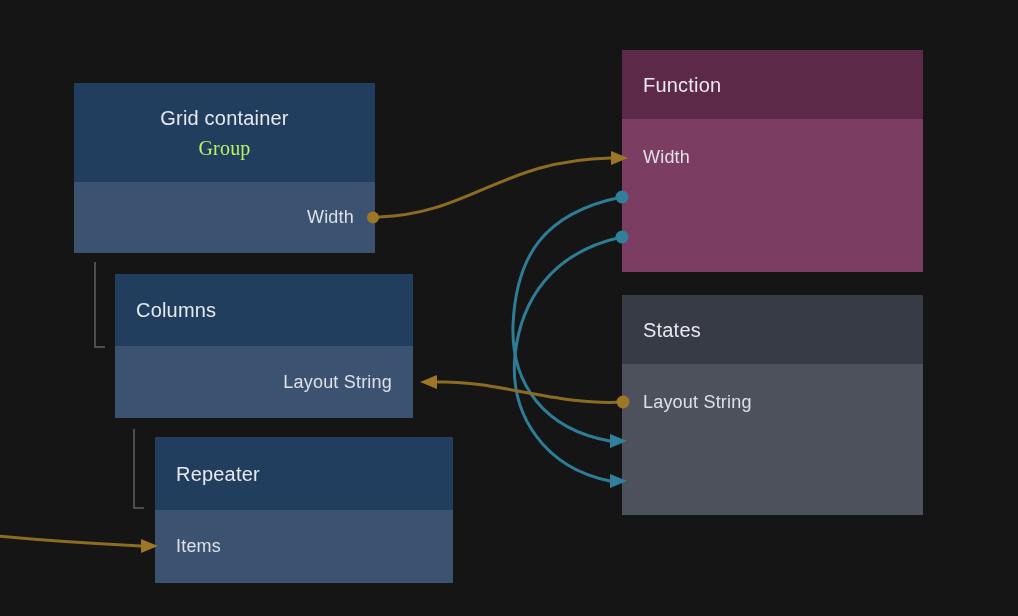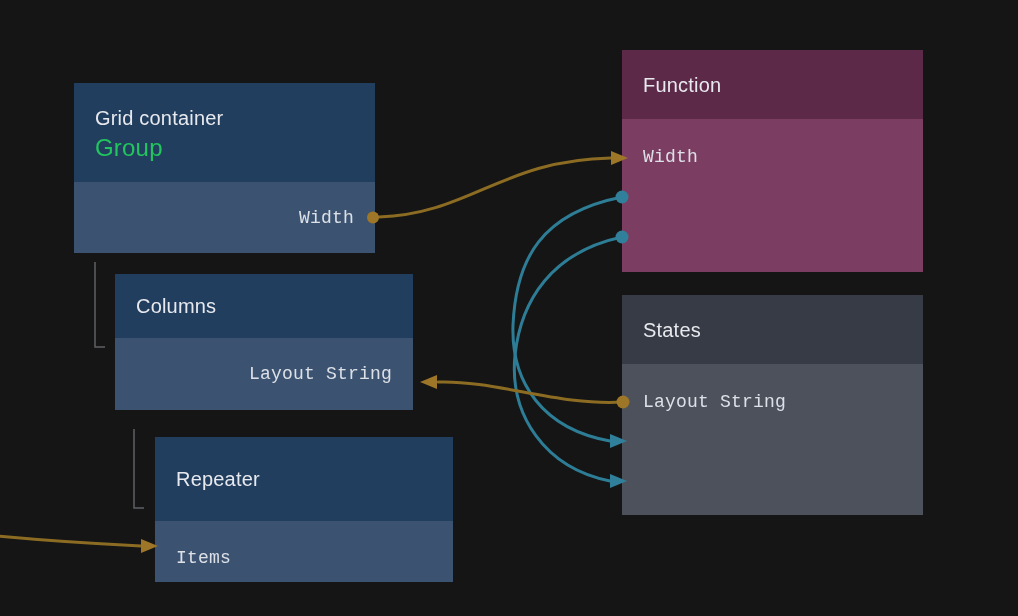--- a/index.html
+++ b/index.html
@@ -9,22 +9,22 @@
     font-family: "Liberation Sans", sans-serif;
   }
   .canvas { position: relative; width: 1018px; height: 616px; background: #151515; }
 
   .node { position: absolute; box-sizing: border-box; }
   .node .header {
     display: flex; flex-direction: column; justify-content: center;
     padding: 0 21px; box-sizing: border-box;
   }
   .node .title { font-size: 20px; line-height: 30px; color: #e8e9ee; letter-spacing: 0.2px; }
-  .node .subtitle { font-size: 24px; line-height: 30px; color: #22c55e; letter-spacing: 0.2px; }
-  .node .body { box-sizing: border-box; font-family: Liberation Mono, monospace; }
+  .node .subtitle { font-size: 20px; line-height: 30px; color: #bef264; letter-spacing: 0.2px; font-family: Liberation Serif, serif; }
+  .node .body { box-sizing: border-box; }
   .row {
     display: flex; align-items: center;
     padding: 0 21px; box-sizing: border-box;
     font-size: 18px; color: #dde0e7; letter-spacing: 0.2px;
   }
   .row.right { justify-content: flex-end; }
   .rows-pad { padding-top: 18px; }
   .row.h40 { height: 40px; }
 
   
@@ -41,43 +41,43 @@
   }
   svg.wires path.wire { fill: none; stroke-width: 3; stroke-linecap: round; }
   svg.wires polyline.tree { fill: none; stroke-width: 1.5; }
 </style>
 </head>
 <body>
 
 <div class="canvas">
 
   <div class="node blue" style="left:74px; top:83px; width:301px; height:170px;">
-    <div class="header" style="height:99px;">
+    <div class="header" style="height:99px;align-items:center;">
       <div class="title">Grid container</div>
       <div class="subtitle">Group</div>
     </div>
     <div class="body" style="height:71px;">
       <div class="row right" style="height:71px;">Width</div>
     </div>
   </div>
 
   <div class="node blue" style="left:115px; top:274px; width:298px; height:144px;">
-    <div class="header" style="height:64px;">
+    <div class="header" style="height:72px;">
       <div class="title">Columns</div>
     </div>
     <div class="body" style="height:72px;">
       <div class="row right" style="height:72px;">Layout String</div>
     </div>
   </div>
 
   <div class="node blue" style="left:155px; top:437px; width:298px; height:146px;">
-    <div class="header" style="height:84px;">
+    <div class="header" style="height:73px;">
       <div class="title">Repeater</div>
     </div>
-    <div class="body" style="height:61px;">
+    <div class="body" style="height:73px;">
       <div class="row" style="height:73px;">Items</div>
     </div>
   </div>
 
   <div class="node purple" style="left:622px; top:50px; width:301px; height:222px;">
     <div class="header" style="height:69px;">
       <div class="title">Function</div>
     </div>
     <div class="body rows-pad" style="height:153px;">
       <div class="row h40">Width</div>

